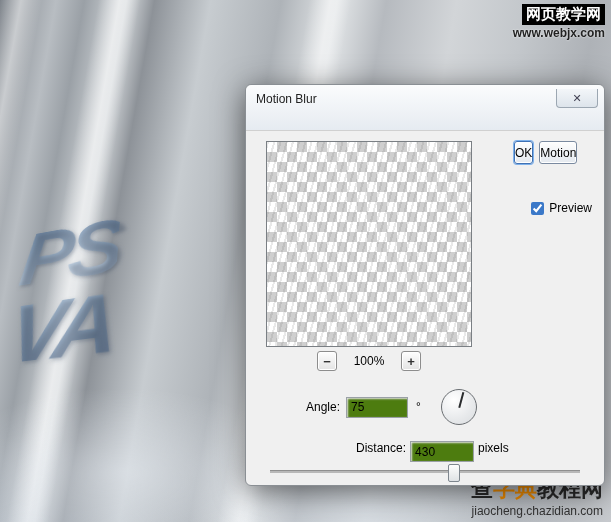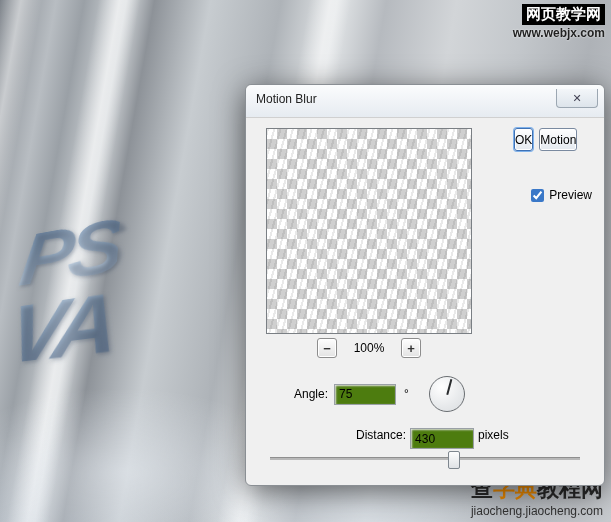--- a/index.html
+++ b/index.html
@@ -35,21 +35,21 @@
   .wm-bot .cn{font-size:22px;font-weight:bold;color:#2a2a2a;margin-left:36px;}
   .wm-bot .cn b{color:#f08c00;}
   .wm-bot .en{font-size:12px;color:#333;}
 
   
   .dlg{position:absolute;left:245px;top:84px;width:358px;height:400px;
        background:#f0f0f0;border:1px solid #8a8f94;border-radius:6px;
        box-shadow:0 6px 30px rgba(0,0,0,0.55);}
   .titlebar{height:28px;border-bottom:1px solid #d0d0d0;border-radius:6px 6px 0 0;
        background:linear-gradient(#fbfcfd,#e6ebf1);display:flex;align-items:center;
-       padding:0 0 4px 10px;color:#222;}
+       padding:0 0 17px 10px;color:#222;}
   .closebtn{margin-left:auto;width:40px;height:18px;margin-right:6px;margin-top:-1px;
        border:1px solid #9ca7b2;border-top:none;border-radius:0 0 4px 4px;
        background:linear-gradient(#f3f6f9,#dde4eb);display:flex;align-items:center;justify-content:center;
        font-family:Arial;font-size:11px;color:#445;}
   .body{position:relative;padding:10px 12px 12px 12px;height:calc(100% - 28px);box-sizing:border-box;}
 
   .preview{position:absolute;left:20px;top:10px;width:204px;height:204px;
        border:1px solid #7a7f84;background:#fff;box-shadow:inset 1px 1px 0 #fff;}
   .checker{position:absolute;inset:0;
        background-image:
@@ -69,21 +69,21 @@
 
   .sidebtns{position:absolute;right:12px;top:10px;width:78px;display:flex;flex-direction:row;gap:6px;}
   .btn{height:21px;border:1px solid #7a8aa0;border-radius:3px;
        background:linear-gradient(#fefefe,#e4e9ef);display:flex;align-items:center;
        justify-content:center;box-shadow:inset 0 0 0 1px #fff;}
   .btn.primary{border-color:#3f72b5;box-shadow:0 0 0 1px #7fb1ea, inset 0 0 0 1px #fff;}
 
   .previewchk{position:absolute;right:12px;top:70px;display:flex;align-items:center;gap:5px;}
   .previewchk input{width:13px;height:13px;margin:0;accent-color:#3a78c8;}
 
-  .anglerow{position:absolute;left:48px;top:258px;display:flex;align-items:center;gap:6px;}
+  .anglerow{position:absolute;left:60px;top:258px;display:flex;align-items:center;gap:6px;}
   .numbox{width:52px;height:19px;border:1px solid #9aa0a6;background:#4d7c0f;
        box-shadow:inset 1px 1px 2px #e3e3e3;padding:0 4px;display:flex;align-items:center;}
   .dial{width:34px;height:34px;border:1px solid #6a6e72;border-radius:50%;
        background:radial-gradient(circle at 35% 30%, #fff, #e7e9eb 60%, #d9dcdf);position:relative;margin-left:14px;}
   .dial .needle{position:absolute;left:50%;top:50%;width:16px;height:1.5px;background:#2a2c2e;
        transform-origin:0 50%;transform:rotate(-75deg);} 
 
   .distrow{position:absolute;left:110px;top:302px;display:flex;align-items:center;gap:4px;}
   .distrow .numbox{width:54px;margin-top:8px;}
 
@@ -107,21 +107,21 @@
 
 <div class="wm-top">
   <div class="cn">网页教学网</div>
   <div class="en">www.webjx.com</div>
 </div>
 
 <div class="wm-bot">
   <div class="cn">
     <span>查</span><b>字典</b><span>教程网</span>
   </div>
-  <div class="en">jiaocheng.jiaocheng.com</div>
+  <div class="en">jiaocheng.chazidian.com</div>
 </div>
 
 <div class="dlg">
   <div class="titlebar">
     <span>Motion Blur</span>
     <div class="closebtn">
       <span>✕</span>
     </div>
   </div>
   <div class="body">

